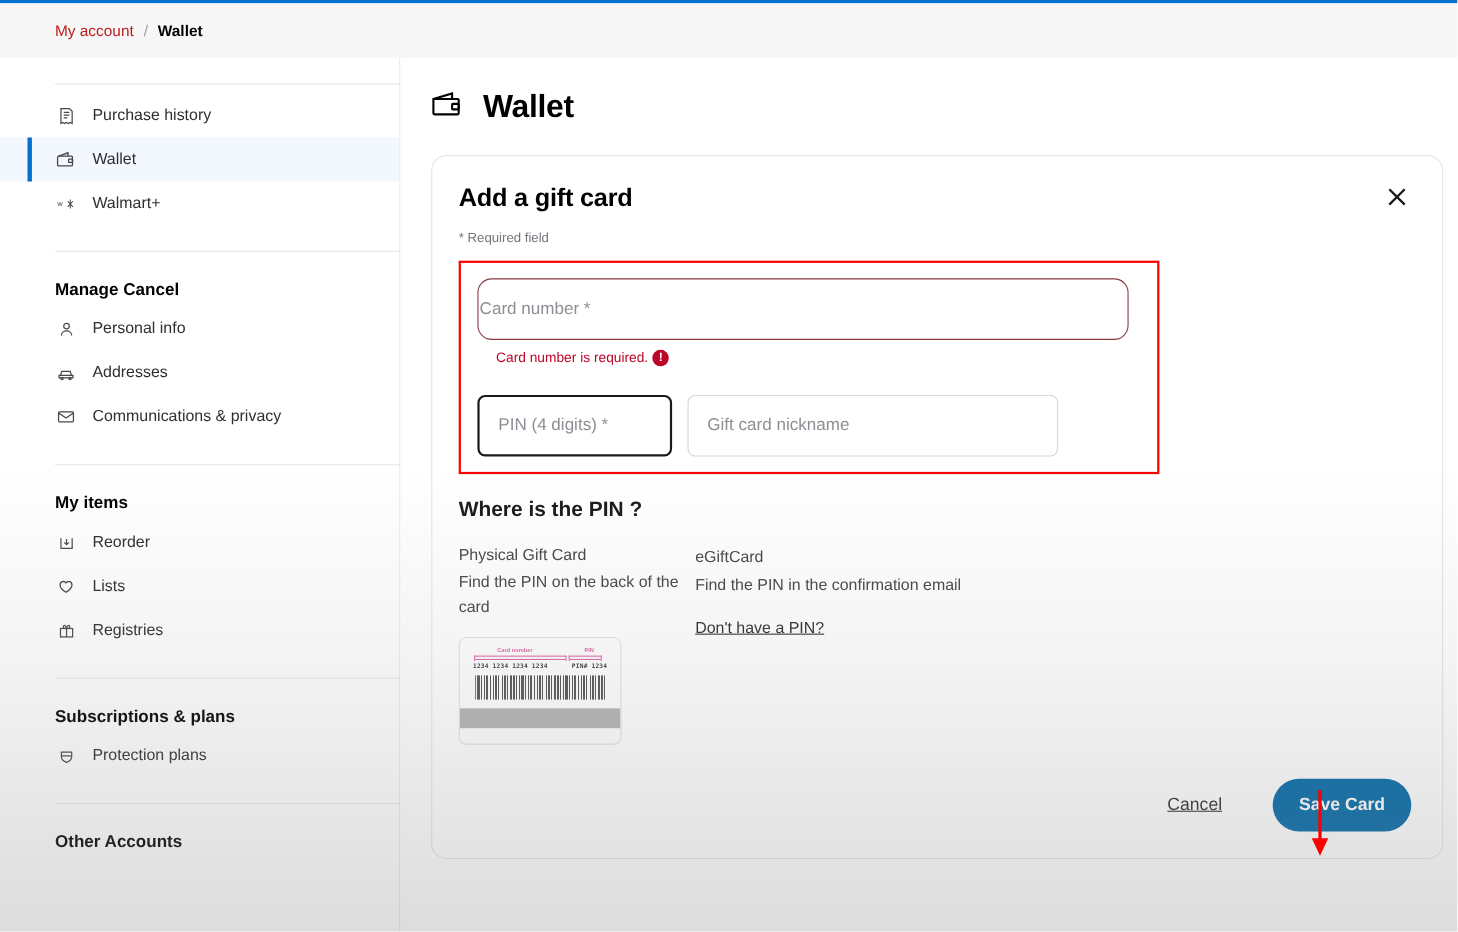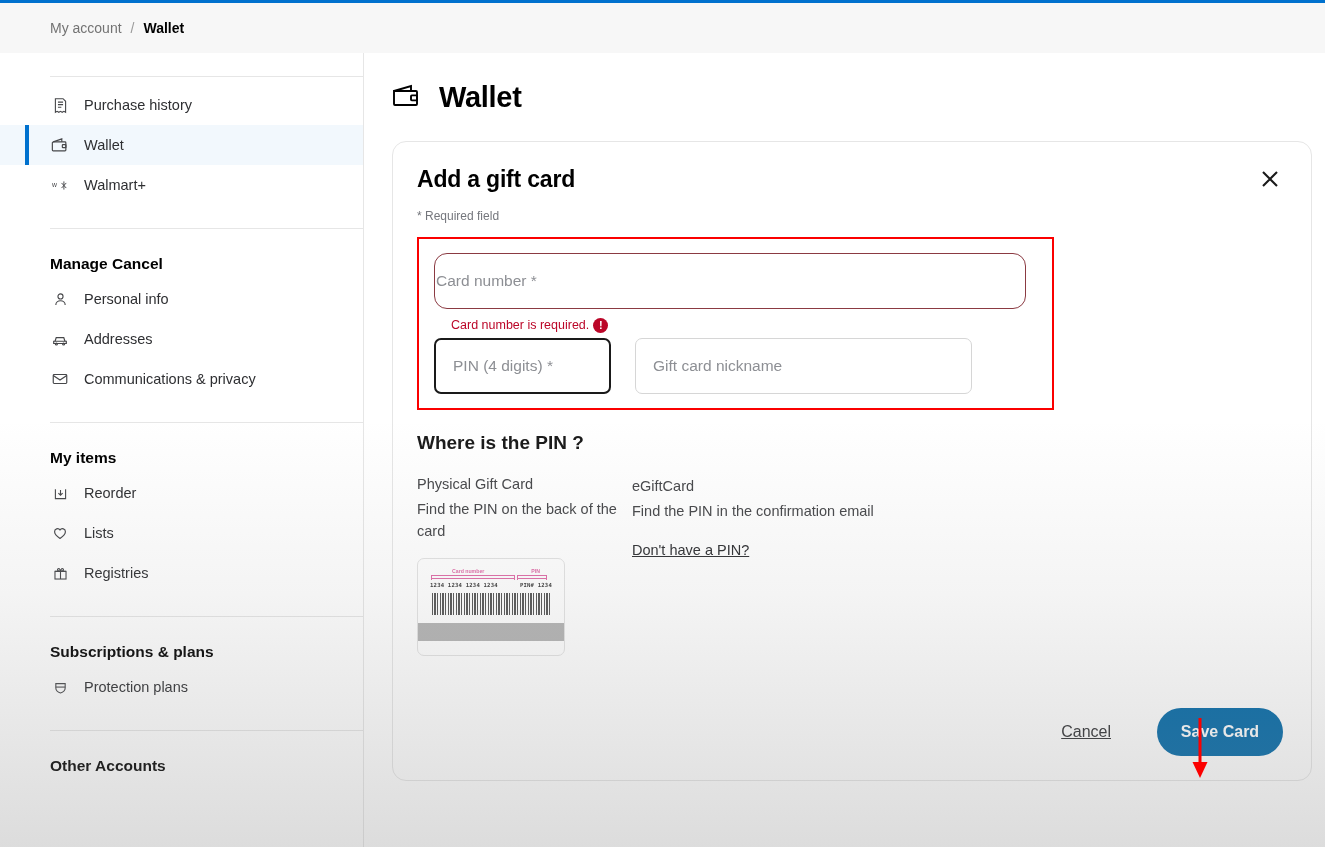--- a/index.html
+++ b/index.html
@@ -24,21 +24,21 @@
 
   
   .breadcrumb {
     position: absolute; top: 3px; left: 0;
     width: 1325px; height: 50px;
     display: flex; align-items: center;
     padding-left: 50px;
     font-size: 14px; color: #2e2f32;
     background: #f7f7f7;
   }
-  .crumb-link { color: #737373; cursor: pointer; }
+  .crumb-link { color: #b91c1c; cursor: pointer; }
   .crumb-sep { margin: 0 9px; color: #9b9b9b; }
   .crumb-current { font-weight: bold; color: #000000; }
 
   
   .body-wrap {
     position: absolute; top: 53px; left: 0;
     width: 1325px; height: 794px;
     display: flex;
   }
 
@@ -153,21 +153,21 @@
     margin: 9px 0 0 17px;
   }
   .err-text { font-size: 12.5px; color: #bb0628; }
   .err-icon {
     width: 15px; height: 15px; border-radius: 50%;
     background: #bb0628; color: #fff;
     font-size: 11px; font-weight: bold;
     display: flex; align-items: center; justify-content: center;
     line-height: 1;
   }
-  .row-2 { display: flex; gap: 24px; margin-top: 5px; }
+  .row-2 { display: flex; gap: 14px; margin-top: 26px; }
   .field-pin {
     width: 177px; height: 56px;
     border: 2px solid #1a1a1a;
     border-radius: 7px;
     display: flex; align-items: center; padding: 0 17px;
     font-size: 15.5px; color: #8d8f94; background: #fff;
     cursor: text;
   }
   .field-nick {
     width: 337px; height: 56px;

